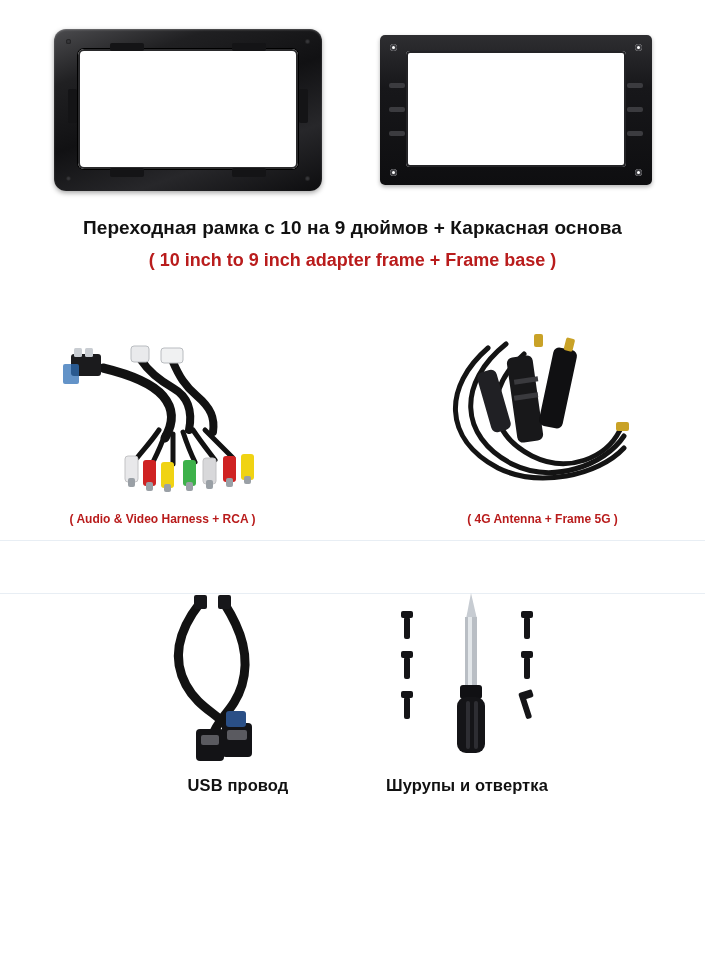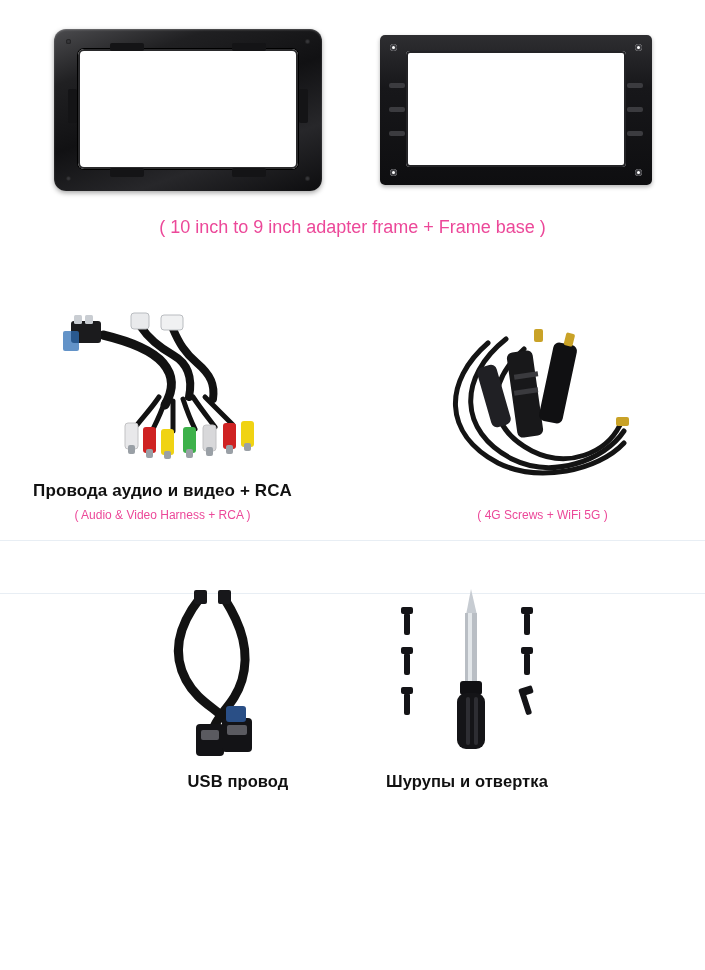--- a/index.html
+++ b/index.html
@@ -118,22 +118,22 @@
   .caption-ru {
     font-size: 19px;
     font-weight: bold;
     color: #111111;
     letter-spacing: 0.1px;
     line-height: 1.25;
     white-space: nowrap;
   }
   .caption-en {
     font-size: 18px;
-    font-weight: normal;
-    color: #ec4899;
+    font-weight: bold;
+    color: #b91c1c;
     margin-top: 9px;
     line-height: 1.25;
     white-space: nowrap;
   }
 
   
   .s2 {
     margin-top: 52px;
   }
   .two-col {
@@ -224,20 +224,21 @@
         <div class="slot" style="left:9px;top:72px;"></div>
         <div class="slot" style="left:9px;top:96px;"></div>
         <div class="slot" style="right:9px;top:48px;"></div>
         <div class="slot" style="right:9px;top:72px;"></div>
         <div class="slot" style="right:9px;top:96px;"></div>
       </div>
 
     </div>
 
     <div class="caption-block">
+      <div class="caption-ru">Переходная рамка с 10 на 9 дюймов + Каркасная основа</div>
       <div class="caption-en">( 10 inch to 9 inch adapter frame + Frame base )</div>
     </div>
   </div>
 
   <div class="section s2">
     <div class="two-col">
 
       <div class="col">
         <div class="art">
           <svg width="260" height="170" viewBox="0 0 260 170">
@@ -274,21 +275,20 @@
               <rect x="170" y="132" width="13" height="26" rx="3" fill="#d8d8da" stroke="#c2c2c4"></rect>
               <rect x="173" y="154" width="7" height="9" rx="2" fill="#9aa0a6"></rect>
               <rect x="190" y="130" width="13" height="26" rx="3" fill="#cf2222"></rect>
               <rect x="193" y="152" width="7" height="9" rx="2" fill="#9aa0a6"></rect>
               <rect x="208" y="128" width="13" height="26" rx="3" fill="#f0d313"></rect>
               <rect x="211" y="150" width="7" height="8" rx="2" fill="#9aa0a6"></rect>
             </g>
           </svg>
         </div>
         <div class="caption-block">
-          <div class="caption-ru">Провода аудио и видео + RCA</div>
           <div class="caption-en">( Audio &amp; Video Harness + RCA )</div>
         </div>
       </div>
 
       <div class="col">
         <div class="art">
           <svg width="230" height="170" viewBox="0 0 230 170">
 
             <path d="M60 22 C16 60, 14 112, 70 142 C110 162, 170 150, 196 122" stroke="#141414" stroke-width="5" fill="none" stroke-linecap="round"></path>
             <path d="M78 18 C30 56, 30 110, 84 138 C124 158, 176 140, 196 110" stroke="#141414" stroke-width="5" fill="none" stroke-linecap="round"></path>
@@ -302,21 +302,21 @@
             <rect x="86" y="68" width="24" height="5" fill="#3a3a3e" transform="rotate(-8 98 70)"></rect>
 
             <g fill="#c9a227">
               <rect x="106" y="8" width="9" height="13" rx="2"></rect>
               <rect x="137" y="12" width="9" height="13" rx="2" transform="rotate(14 141 18)"></rect>
               <rect x="188" y="96" width="13" height="9" rx="2"></rect>
             </g>
           </svg>
         </div>
         <div class="caption-block">
-          <div class="caption-en">( 4G Screws + WiFi 5G )</div>
+          <div class="caption-en">( 4G Antenna + Frame 5G )</div>
         </div>
       </div>
 
     </div>
   </div>
 
   <div class="section s3">
     <div class="three-col">
 
       <div class="col3">

